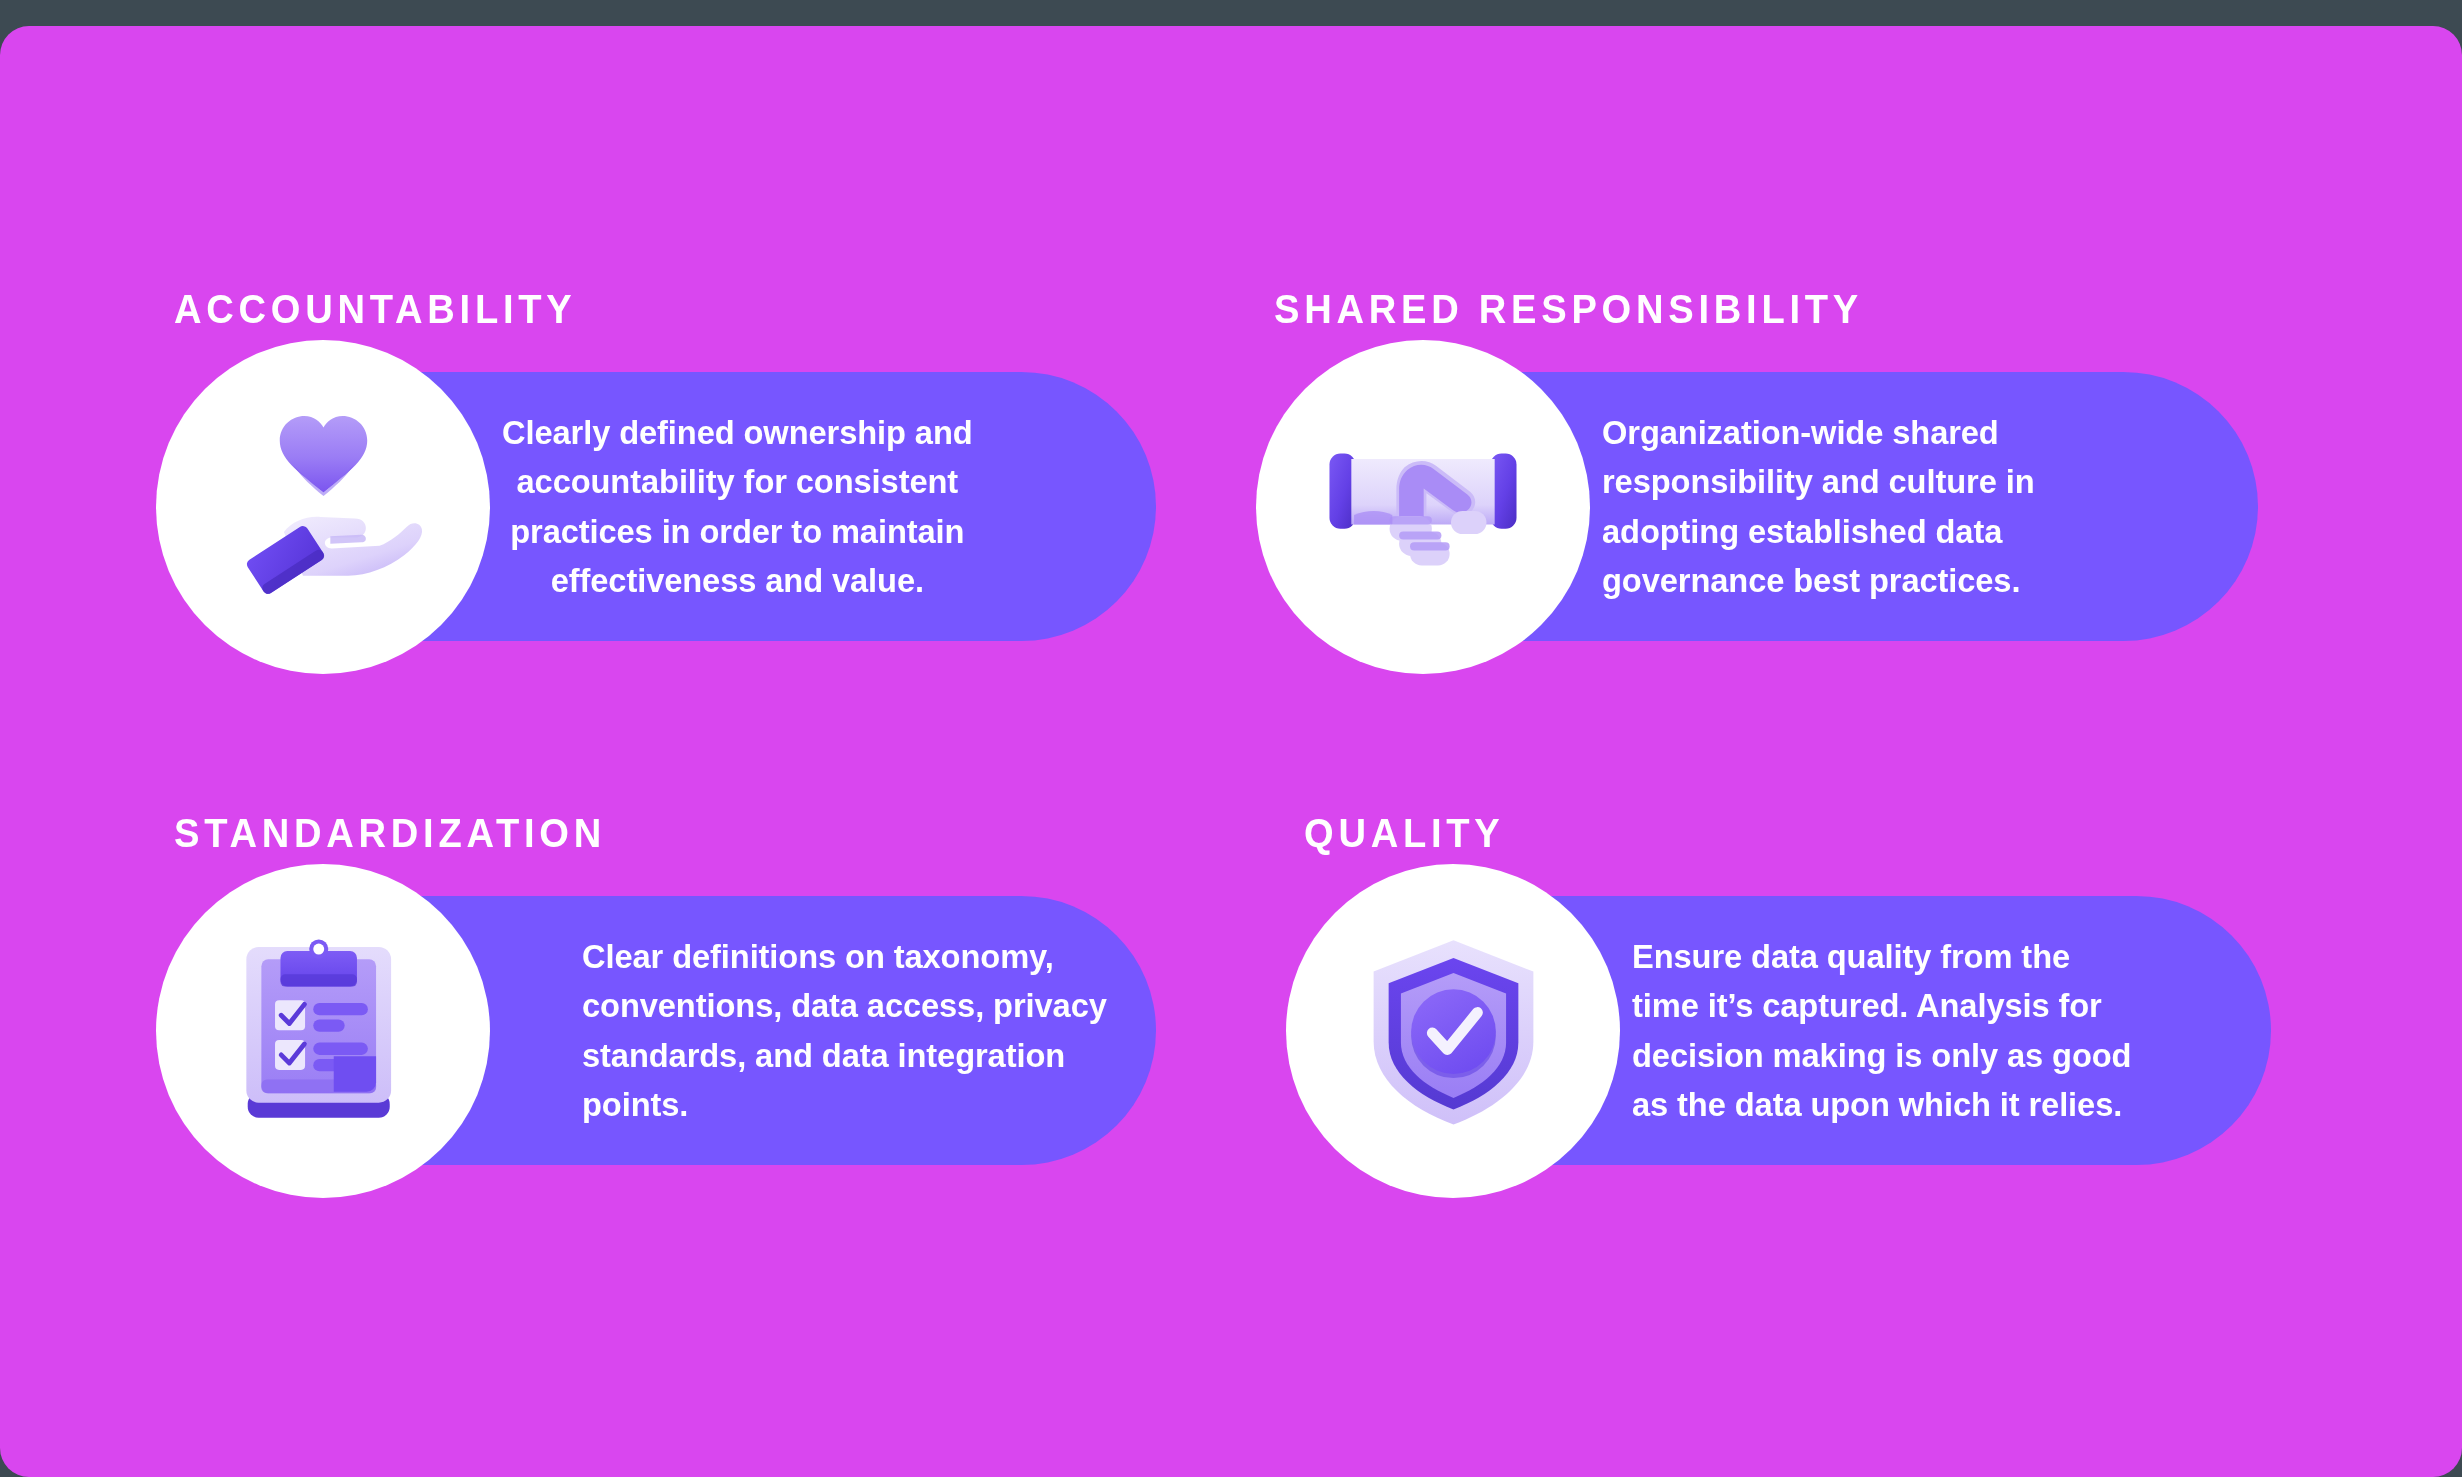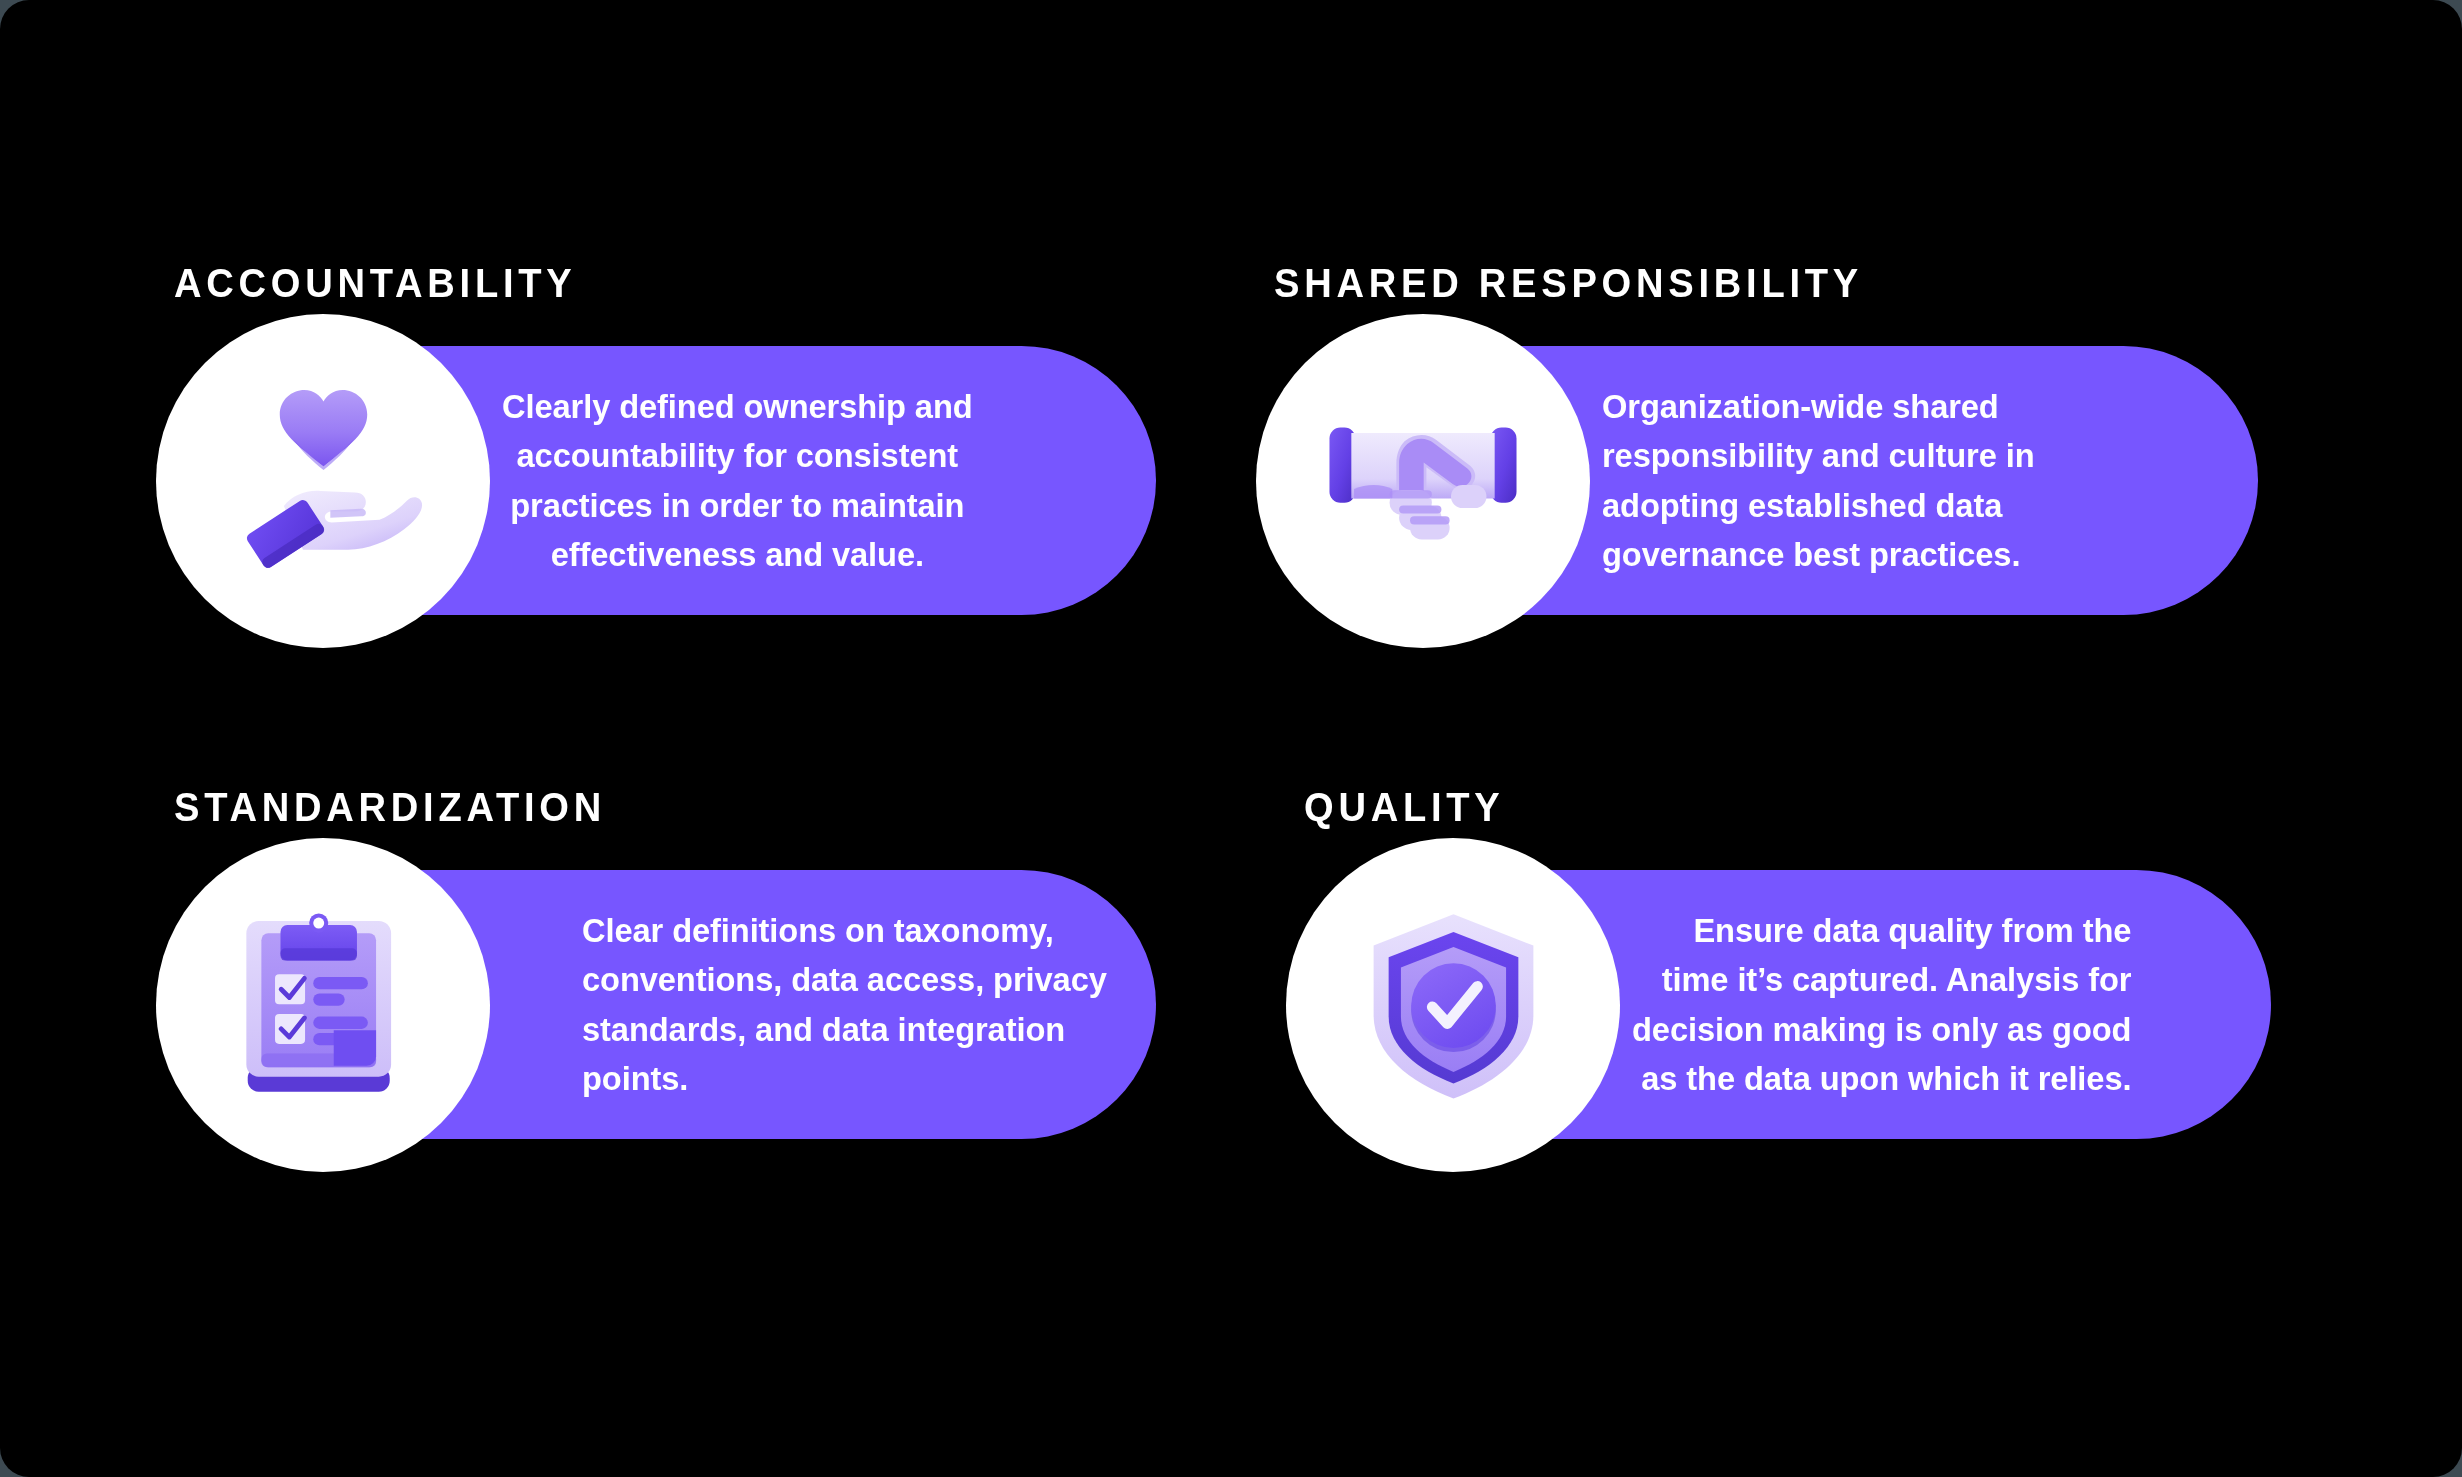--- a/index.html
+++ b/index.html
@@ -96,21 +96,21 @@
 
   
   #card-accountability { left: 170px; top: 263px; }
   #card-shared        { left: 1270px; top: 263px; }
   #card-standard      { left: 170px; top: 787px; }
   #card-quality       { left: 1300px; top: 787px; }
 </style>
 </head>
 <body>
 
-<div class="page" style="background: #000000;">
+<div class="page" style="background: #d946ef; margin-top: 26px;">
   <div class="grid">
 
     <div class="card" id="card-accountability">
       <div class="card-title">ACCOUNTABILITY</div>
       <div class="pill-wrap">
         <div class="pill" style="width: 986px; background: rgb(119, 86, 255); text-align: center;">
           <div class="pill-text">Clearly defined ownership and
 accountability for consistent
 practices in order to maintain
 effectiveness and value.</div>
@@ -253,21 +253,21 @@
 
             <path d="M140 182 h62 v38 a14 14 0 0 1 -14 14 h-48 z" fill="#6f4ef1"></path>
           </svg>
         </div>
       </div>
     </div>
 
     <div class="card" id="card-quality">
       <div class="card-title">QUALITY</div>
       <div class="pill-wrap">
-        <div class="pill" style="width: 971px; background: rgb(119, 86, 255); text-align: right;">
+        <div class="pill" style="width: 971px; background: rgb(119, 86, 255);">
           <div class="pill-text">Ensure data quality from the
 time it’s captured. Analysis for
 decision making is only as good
 as the data upon which it relies.</div>
         </div>
         <div class="icon-circle" style="background: rgb(255, 255, 255);">
 
           <svg width="185" height="198" viewBox="0 0 270 290">
             <defs>
               <linearGradient id="shOuter" x1="0" y1="0" x2="0" y2="1">

